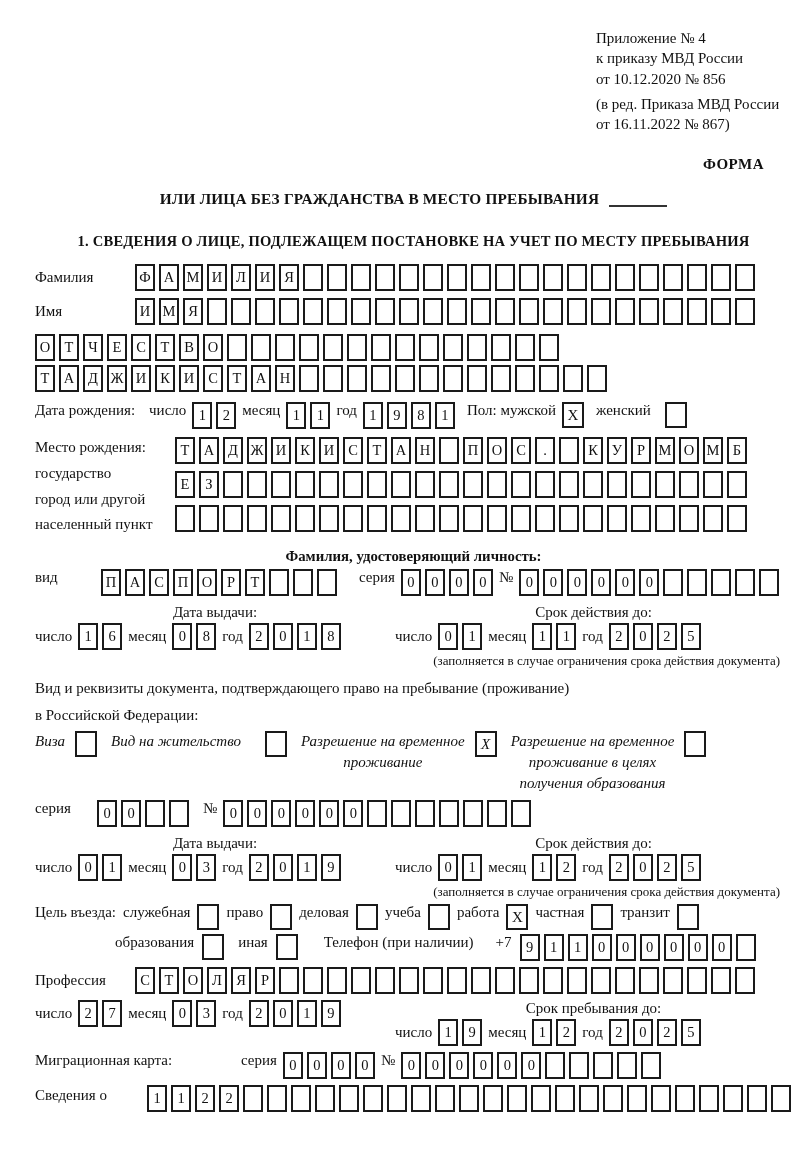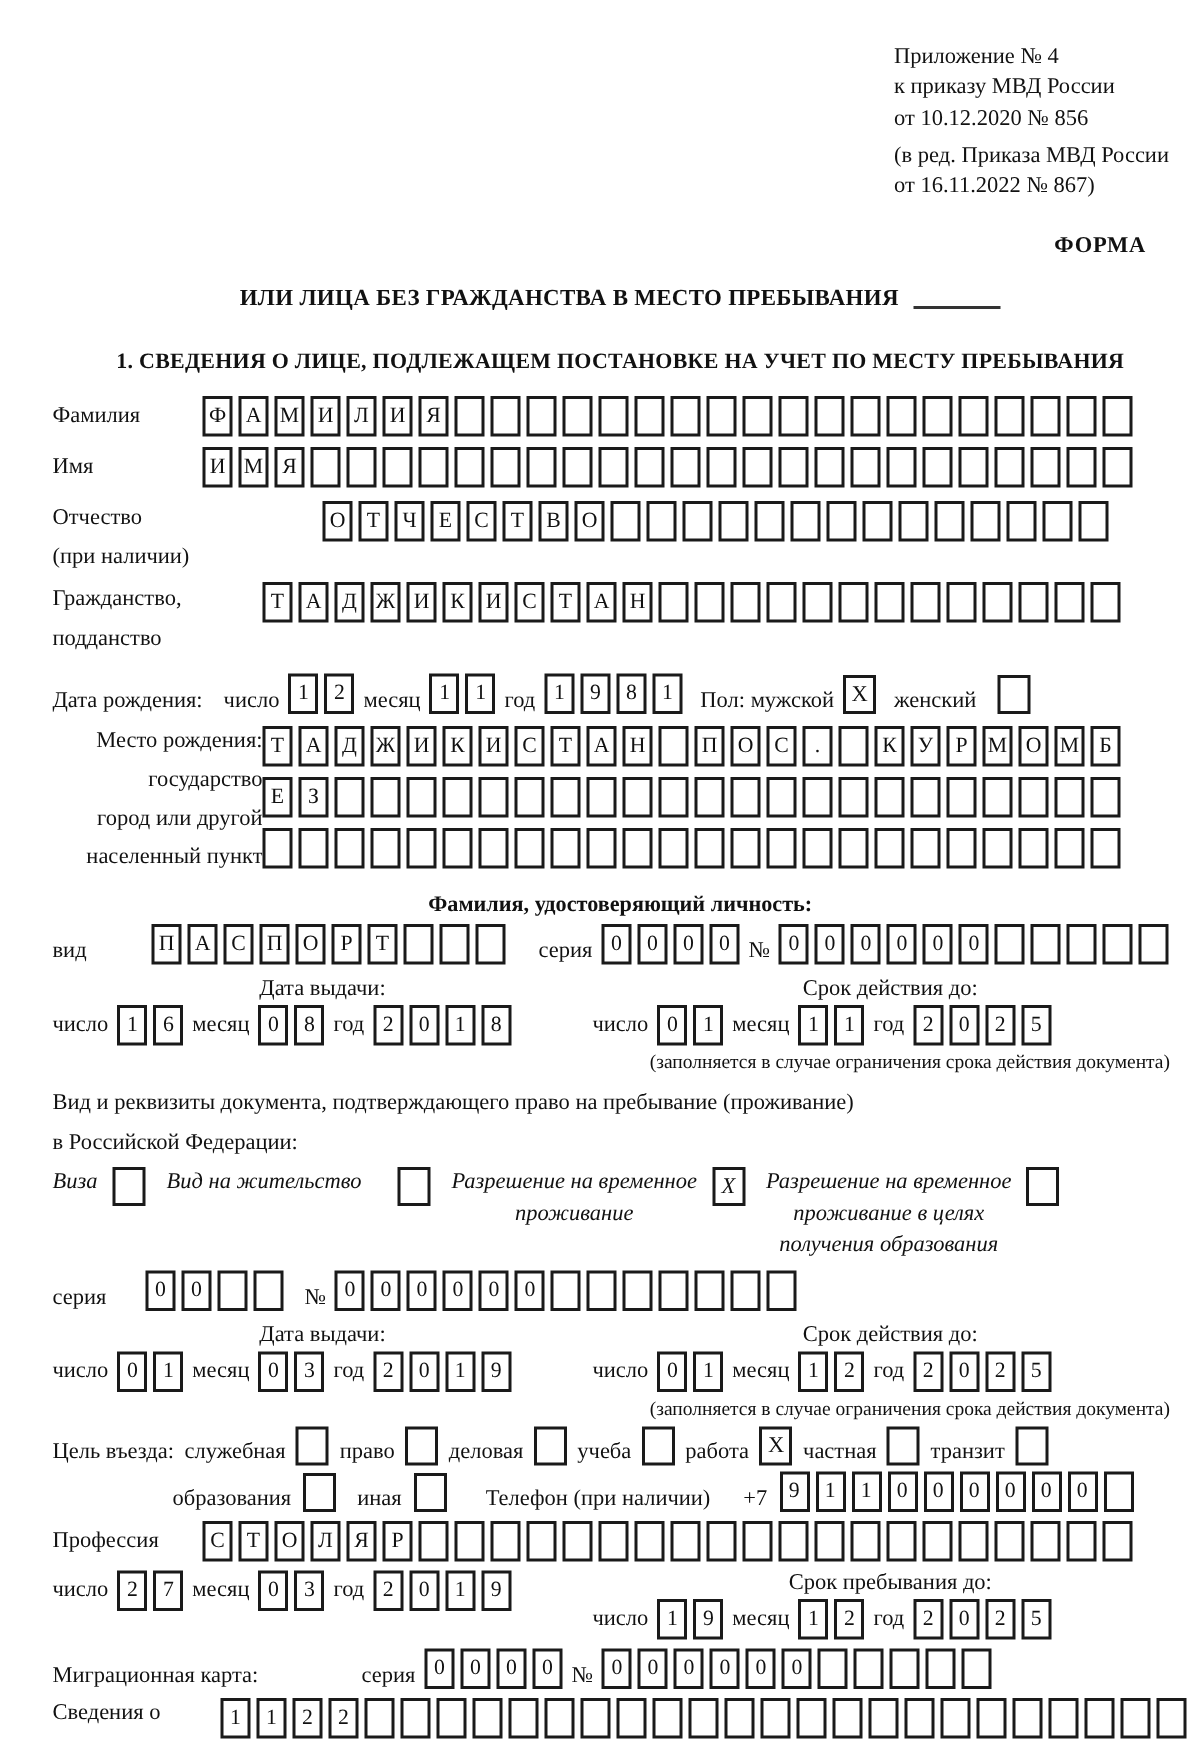--- a/index.html
+++ b/index.html
@@ -22,21 +22,21 @@
 
   .boxes { display:flex; gap:4px; flex:0 0 auto; }
   .cell {
     display:inline-block; width:20px; height:27px; border:2px solid #1a1a1a;
     text-align:center; font-size:14.5px; line-height:23px; background:#fff; flex:0 0 auto;
   }
   .cb {
     display:inline-block; width:22px; height:26px; border:2px solid #1a1a1a;
     text-align:center; font-size:15px; line-height:22px; background:#fff; flex:0 0 auto;
   }
-  .inline { display:flex; align-items:flex-end; gap:6px; flex-wrap:nowrap; }
+  .inline { display:flex; align-items:flex-start; gap:6px; flex-wrap:nowrap; }
   .small-lbl { font-size:15px; flex:0 0 auto; }
 
   .doc-header { text-align:center; font-weight:bold; font-size:14.8px; margin-top:10px; }
 
   .datepair { display:flex; margin-top:8px; }
   .dategroup { display:flex; flex-direction:column; }
   .dg-title { font-size:15px; text-align:center; margin-bottom:2px; }
   .dg-row { display:flex; align-items:center; gap:6px; }
   .note { font-size:13px; text-align:right; padding-right:12px; margin-top:3px;font-family:Liberation Serif, serif; }
 
@@ -122,24 +122,20 @@
       <span class="cell"></span>
       <span class="cell"></span>
       <span class="cell"></span>
       <span class="cell"></span>
       <span class="cell"></span>
       <span class="cell"></span>
     </div>
 </div>
 
 <div class="row">
-  <div class="lbl-block" style="width:180px;">
-    <div>Отчество</div>
-    <div>(при наличии)</div>
-  </div>
   <div class="boxes" style="margin-top:2px;">
       <span class="cell">О</span>
       <span class="cell">Т</span>
       <span class="cell">Ч</span>
       <span class="cell">Е</span>
       <span class="cell">С</span>
       <span class="cell">Т</span>
       <span class="cell">В</span>
       <span class="cell">О</span>
       <span class="cell"></span>
@@ -153,24 +149,20 @@
       <span class="cell"></span>
       <span class="cell"></span>
       <span class="cell"></span>
       <span class="cell"></span>
       <span class="cell"></span>
       <span class="cell"></span>
     </div>
 </div>
 
 <div class="row" style="margin-top:2px;">
-  <div class="lbl-block" style="width:140px;">
-    <div>Гражданство,</div>
-    <div>подданство</div>
-  </div>
   <div class="boxes" style="margin-top:2px;">
       <span class="cell">Т</span>
       <span class="cell">А</span>
       <span class="cell">Д</span>
       <span class="cell">Ж</span>
       <span class="cell">И</span>
       <span class="cell">К</span>
       <span class="cell">И</span>
       <span class="cell">С</span>
       <span class="cell">Т</span>
@@ -211,21 +203,21 @@
       <span class="cell">8</span>
       <span class="cell">1</span>
     </span>
   <span class="small-lbl" style="margin-left:6px;"><span>Пол:</span> <span>мужской</span></span>
   <span class="cb">X</span>
   <span class="small-lbl" style="margin-left:6px;">женский</span>
   <span class="cb" style="margin-left:8px;"></span>
 </div>
 
 <div class="row mt6">
-  <div class="lbl-block" style="width:140px; line-height:1.72;text-align:right;">
+  <div class="lbl-block" style="width:140px; line-height:1.72;">
     <div>Место рождения:</div>
     <div>государство</div>
     <div>город или другой</div>
     <div>населенный пункт</div>
   </div>
   <div>
     <div class="boxes mt2">
         <span class="cell">Т</span>
         <span class="cell">А</span>
         <span class="cell">Д</span>

